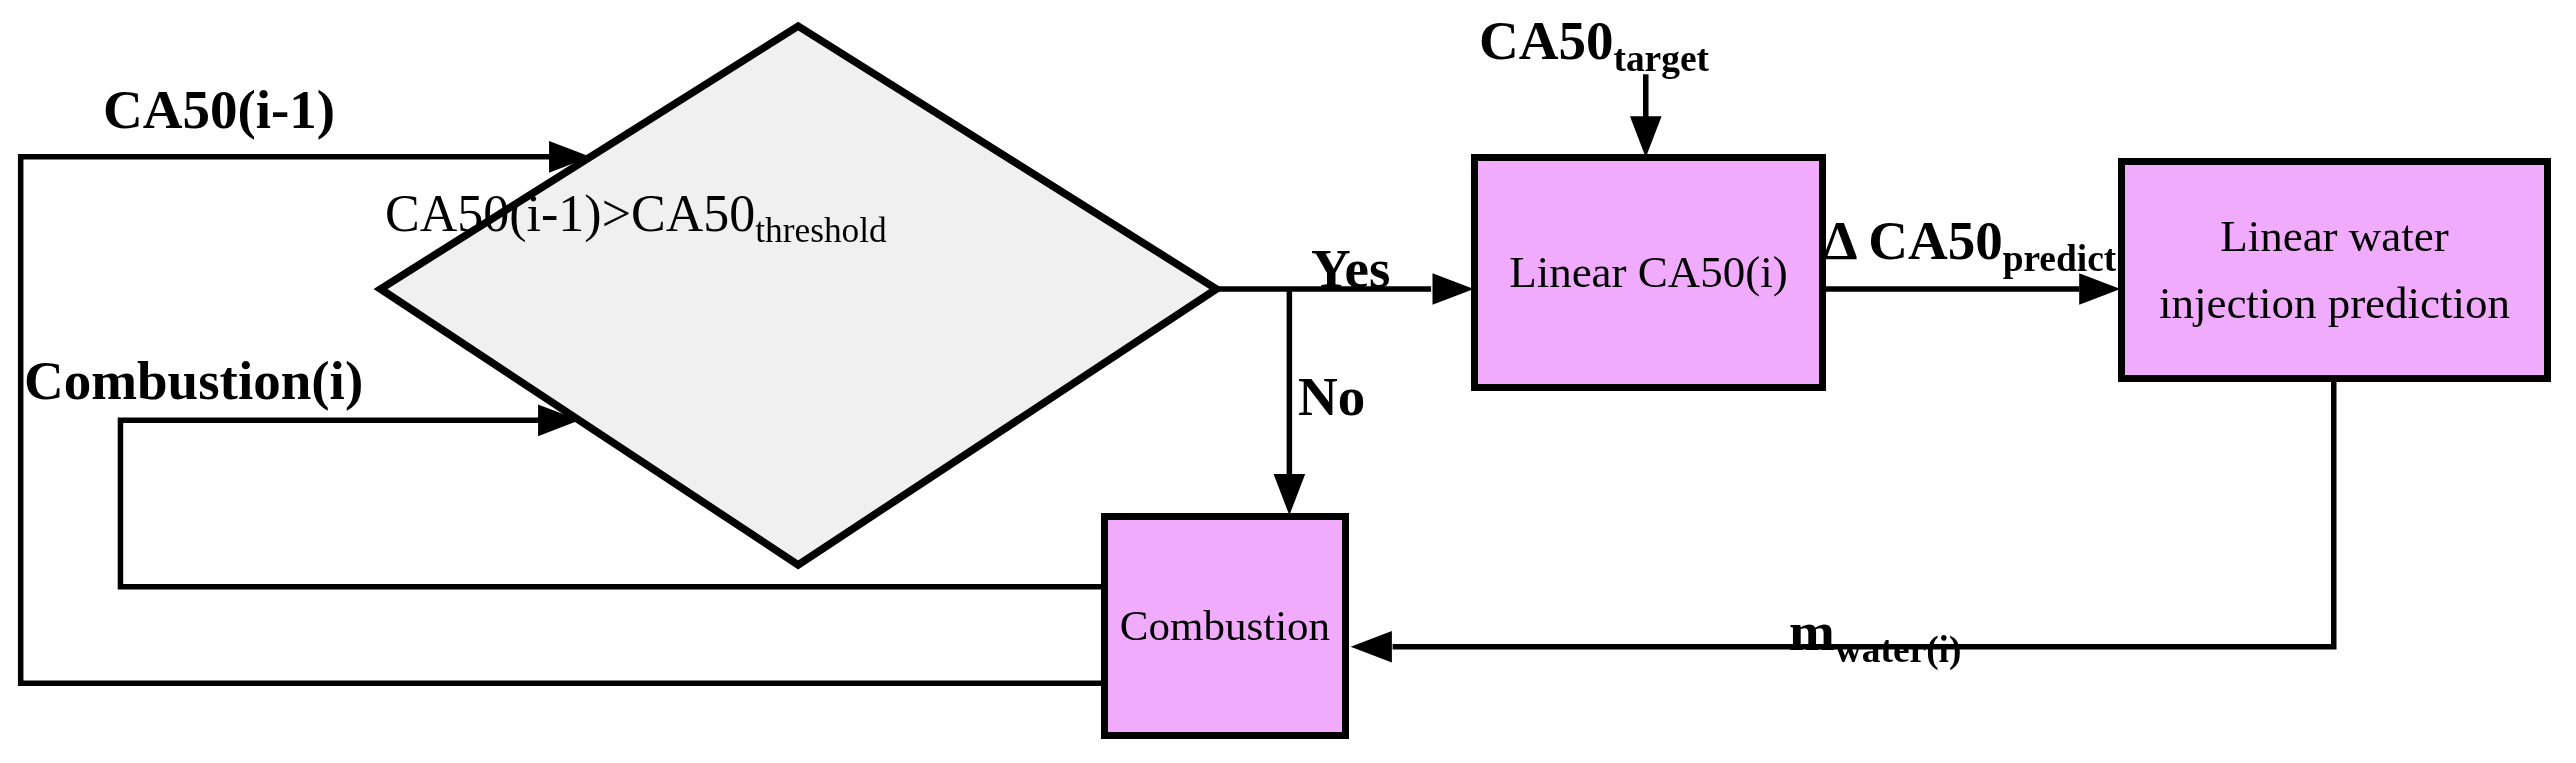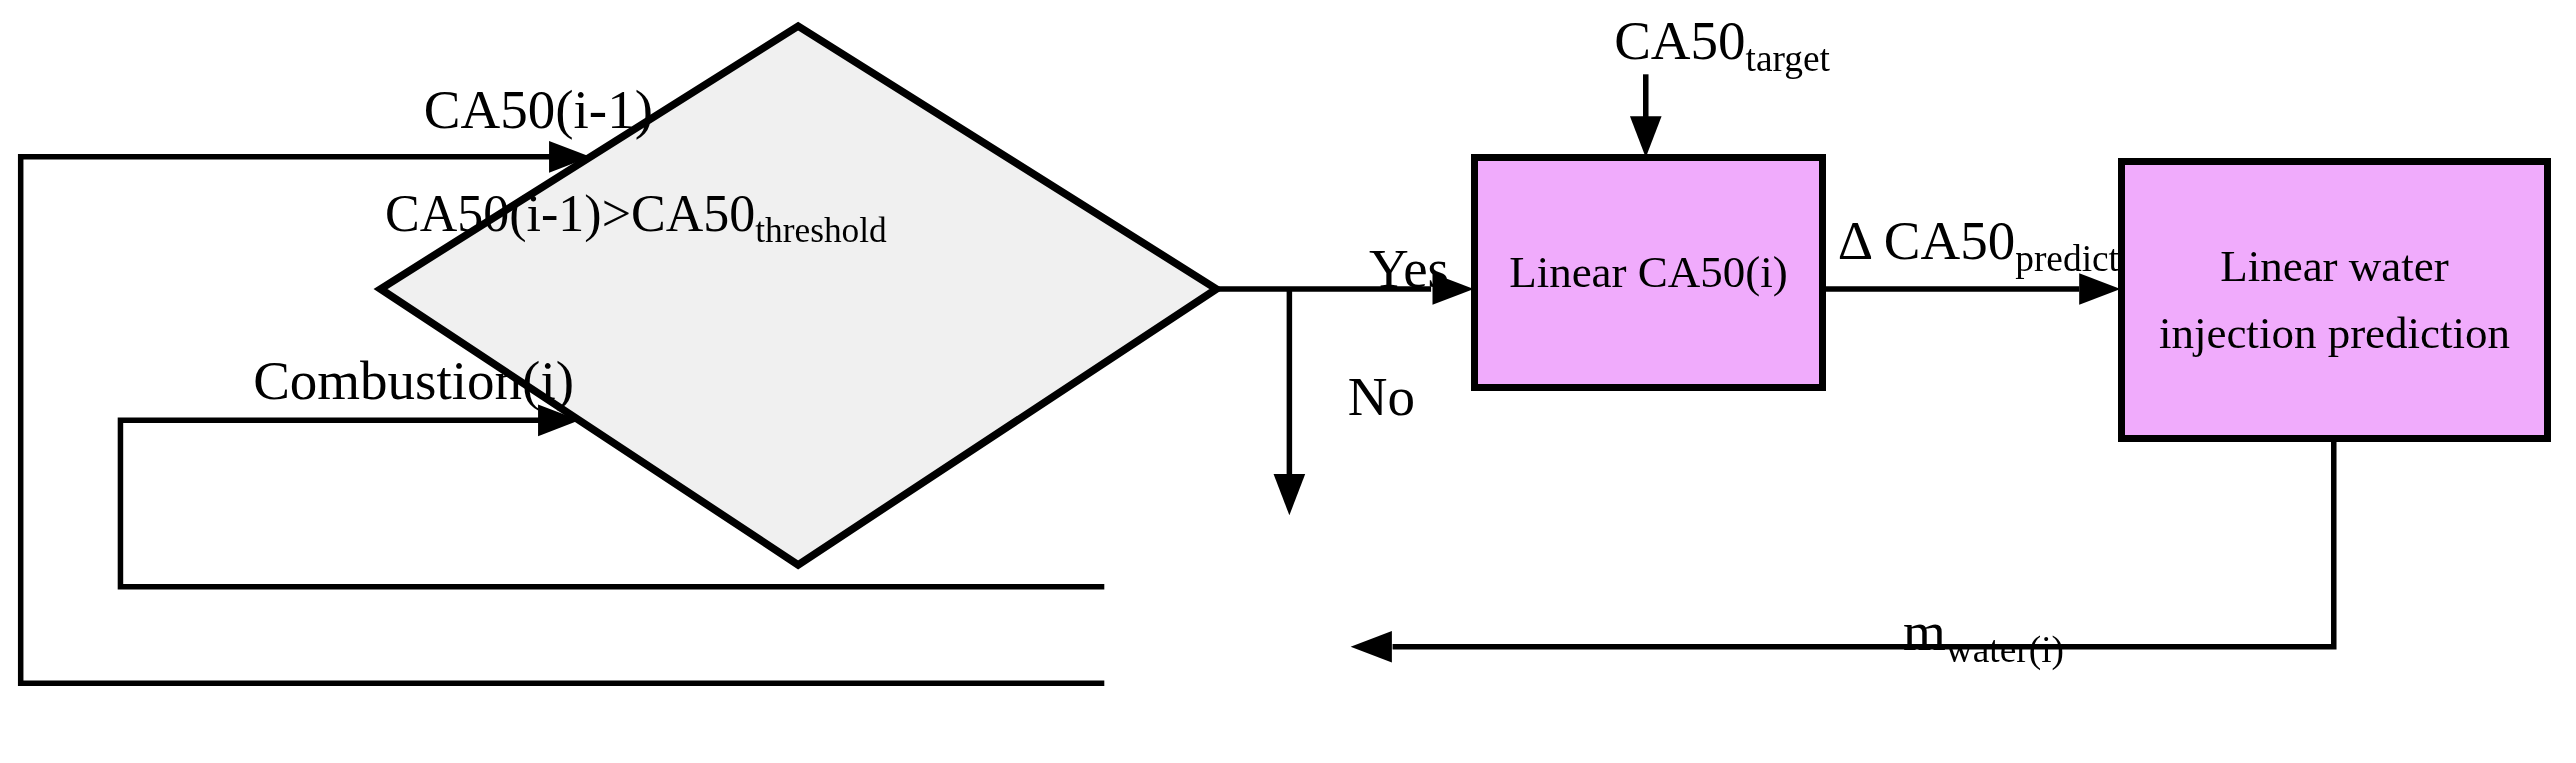--- a/index.html
+++ b/index.html
@@ -16,22 +16,22 @@
     position:absolute;z-index:2;
     background:#f0abfc;border:7.6px solid #000;
     box-sizing:border-box;
     display:flex;align-items:center;justify-content:center;
     text-align:center;
   }
   .box .bl{font-size:45px;line-height:1.5;}
   #combustion-box .bl{font-size:43px;line-height:1.2;}
   .lbl{
     position:absolute;z-index:3;
-    text-align:right;white-space:nowrap;
-    font-size:55px;line-height:1.05;
+    text-align:left;white-space:nowrap;
+    font-size:55px;line-height:1.05;font-weight:bold;
   }
   .dlbl{
     position:absolute;z-index:3;
     text-align:left;white-space:nowrap;
     font-size:52px;line-height:1.05;
   }
   .sb{font-size:0.68em;vertical-align:-0.32em;}
 </style>
 </head>
 <body>
@@ -63,27 +63,30 @@
     <path d="M3392 552 L3392 940 L2024 940" fill="none" stroke="#000" stroke-width="8"></path>
     <path d="M1963 940 L2023 917 L2023 963 Z" fill="#000"></path>
   </svg>
 
   <div class="box" id="ca50-prediction-box" style="left:1471px;top:154px;width:355px;height:237px;">
     <div>
       <div class="bl">Linear CA50(i)</div>
     </div>
   </div>
 
-  <div class="box" id="water-injection-box" style="left:2118px;top:158px;width:433px;height:284px;">
+  <div class="box" id="water-injection-box" style="left:2118px;top:158px;width:433px;height:224px;">
     <div>
       <div class="bl">Linear water</div>
       <div class="bl">injection prediction</div>
     </div>
   </div>
 
+  <div class="box" id="combustion-box" style="left:1101px;top:513px;width:248px;height:226px;">
+    <div class="bl">Combustion</div>
+  </div>
 
   <div class="dlbl" style="left:385px;top:187px;width:826px;">
     <span>CA50(i-1)&gt;CA50</span><span class="sb">threshold</span>
   </div>
 
   <div class="lbl" style="left:103px;top:81px;width:550px;">CA50(i-1)</div>
 
   <div class="lbl" style="left:24px;top:352px;width:550px;">Combustion(i)</div>
 
   <div class="lbl" style="left:1311px;top:240px;width:138px;">Yes</div>

